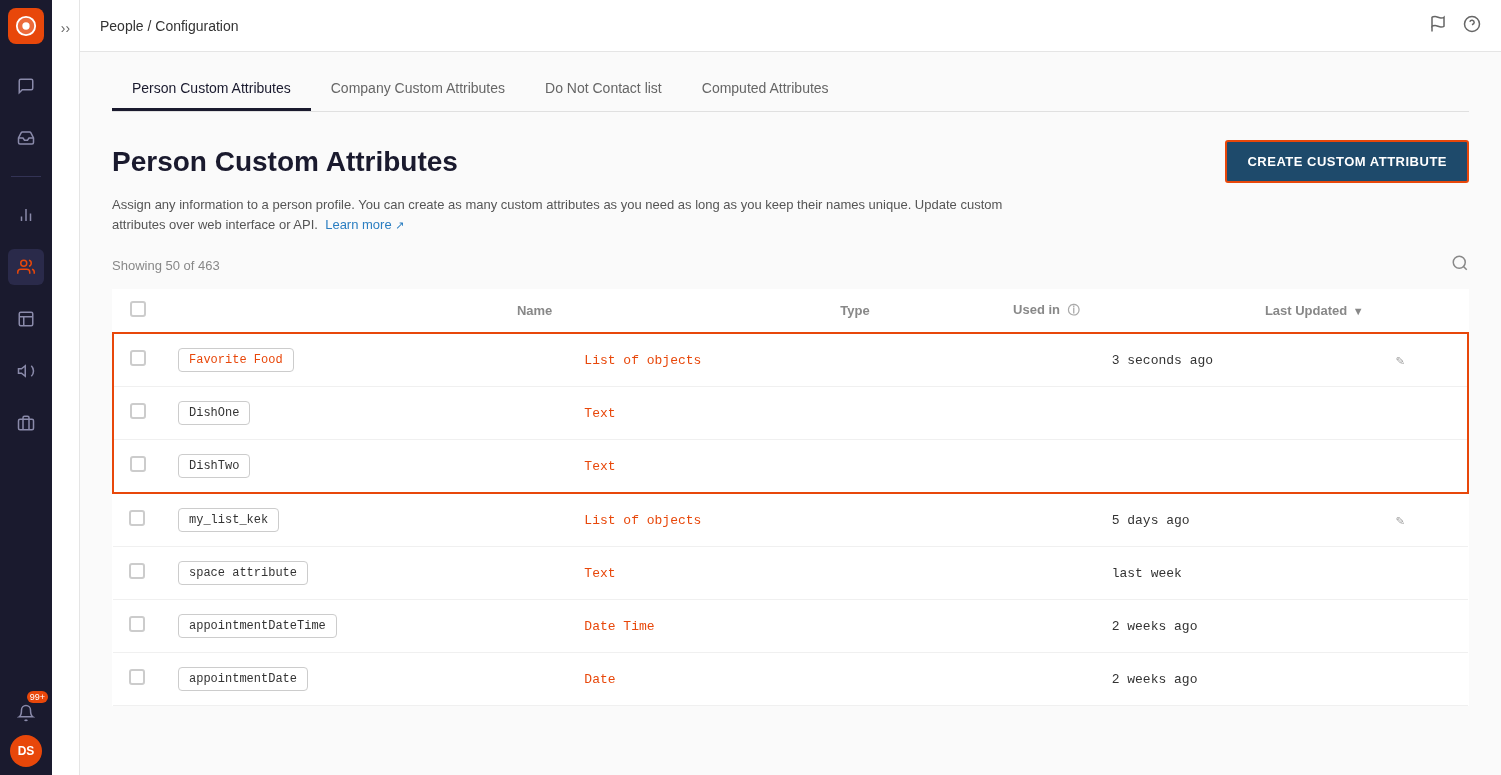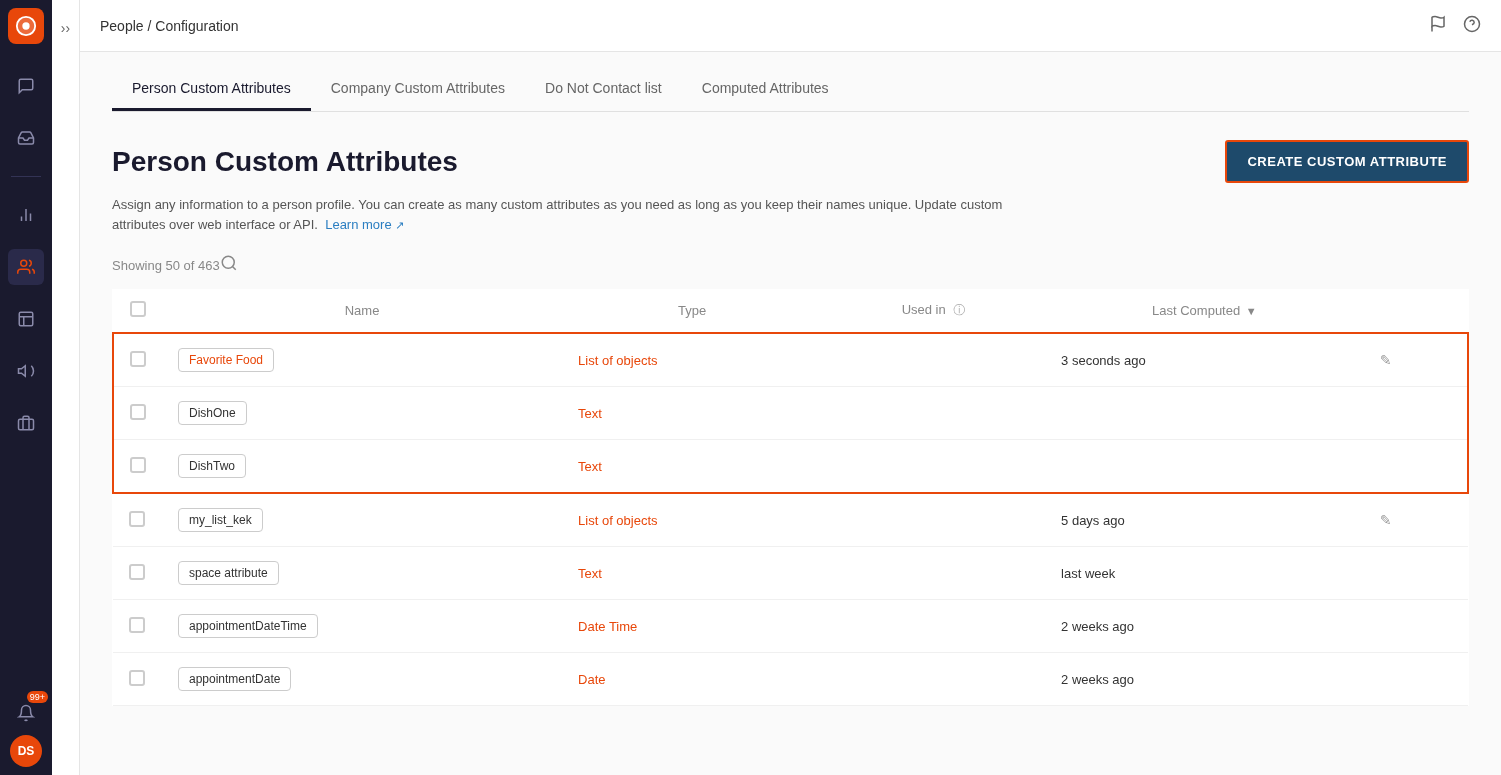--- a/index.html
+++ b/index.html
@@ -164,51 +164,52 @@
       margin-bottom: 20px;
       max-width: 900px;
       line-height: 1.5;
     }
     .description a { color: #2b7ec1; text-decoration: none; }
 
     
     .table-meta {
       display: flex;
       align-items: center;
-      justify-content: flex-start;
+      justify-content: space-between;
       margin-bottom: 12px;
     }
     .showing-text { font-size: 13px; color: #888; }
     .search-icon-btn { color: #888; cursor: pointer; font-size: 18px; }
 
     
     .attr-table {
       width: 100%;
       border-collapse: collapse;
       background: #fff;
     }
     .attr-table thead tr {
       border-bottom: 1px solid #e0e0e0;
     }
     .attr-table th {
       padding: 12px 16px;
       font-size: 13px;
-      font-weight: 400;
+      font-weight: 700;
       color: #888;
-      text-align: center;
+      text-align: right;
     }
     .attr-table th.sortable { cursor: pointer; }
     .attr-table tbody tr {
       border-bottom: 1px solid #f0f0f0;
     }
     .attr-table td {
       padding: 14px 16px;
       font-size: 13px;
       color: #333;
       vertical-align: middle;
+      font-family: Liberation Mono, monospace;
     }
 
     
     .cb-cell { width: 40px; }
     .custom-checkbox {
       width: 16px; height: 16px;
       border: 2px solid #ccc; border-radius: 3px;
       cursor: pointer;
       display: inline-block;
     }
@@ -387,21 +388,21 @@
             <span>Name</span>
           </th>
           <th>
             <span>Type</span>
           </th>
           <th>
             <span>Used in</span>
             <span class="info-icon">ⓘ</span>
           </th>
           <th class="sortable">
-            <span>Last Computed</span>
+            <span>Last Updated</span>
             <span class="sort-icon">▼</span>
           </th>
           <th></th>
         </tr>
       </thead>
       <tbody id="table-body">
 
       <tr style="border-top: 2px solid rgb(232, 71, 10); border-left: 2px solid rgb(232, 71, 10); border-right: 2px solid rgb(232, 71, 10);">
     <td class="cb-cell">
       <span class="custom-checkbox"></span>

